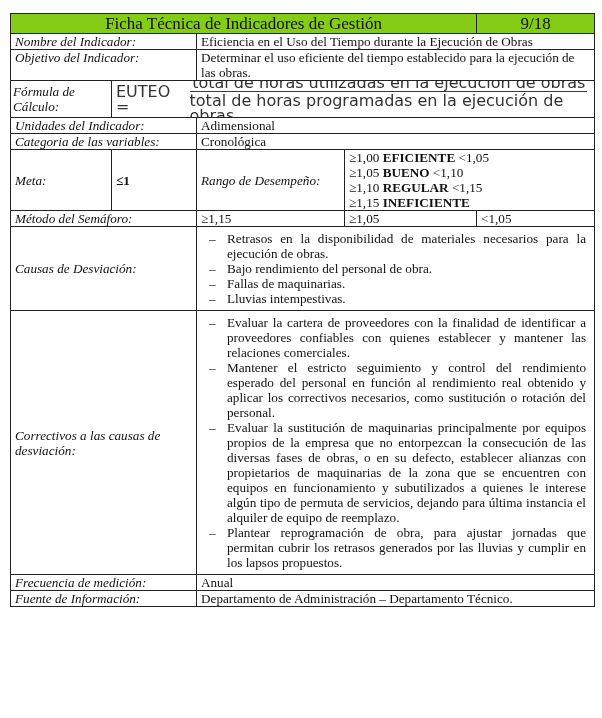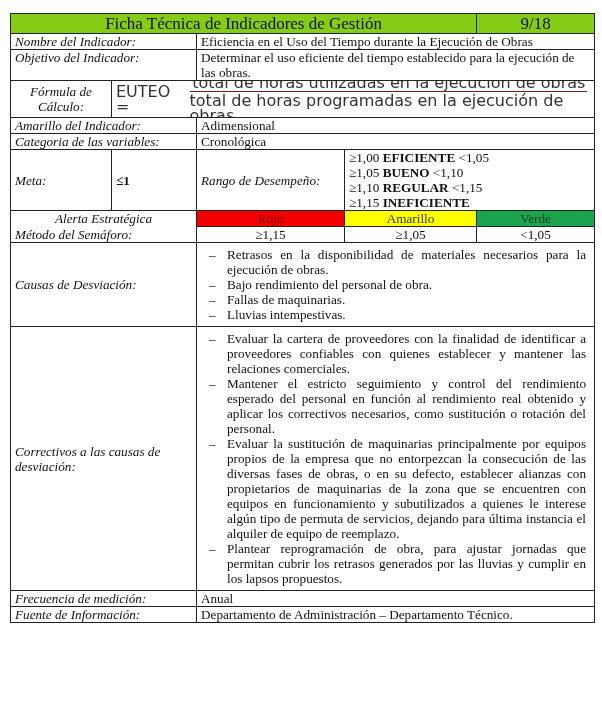--- a/index.html
+++ b/index.html
@@ -3,21 +3,21 @@
 <meta charset="utf-8">
 <style>
   html, body { margin:0; padding:0; background:#ffffff; }
   body { width:602px; height:718px; position:relative; overflow:hidden;
          font-family:"Liberation Serif", serif; color:#111; }
   table.ficha { position:absolute; left:10px; top:13px; width:584px;
                 border-collapse:collapse; table-layout:fixed; font-size:13.2px; line-height:15px; }
   table.ficha td { border:1px solid #222; padding:0 4px; vertical-align:top; overflow:hidden; }
   .lbl { font-style:italic;margin-top:40px; }
   .hdr td { background:#84cc16; font-size:17px; line-height:19px; text-align:center; padding:1px 4px; }
-  .center { text-align:center; }
+  .center { }
   .vmid { vertical-align:middle !important; }
   .formula { display:flex; align-items:center; justify-content:center; font-family:"DejaVu Sans", sans-serif;
              font-size:16px; color:#333; height:36px; }
   .frac { display:inline-flex; flex-direction:column; align-items:center; margin-left:3px; }
   .frac .num { padding:0 2px 1px; border-bottom:1px solid #7f1d1d; }
   .frac .den { padding:1px 2px 0; }
   .rojo { background:#f20000; color:#7a0000; }
   .amarillo { background:#ffff00; color:#333; }
   .verde { background:#1ca34d; color:#0c3a1c; }
   ul.dash { list-style:none; margin:4px; padding:0; }
@@ -57,43 +57,37 @@
       <div class="formula">
         <span>EUTEO =</span>
         <span class="frac">
           <span class="num">total de horas utilizadas en la ejecución de obras</span>
           <span class="den">total de horas programadas en la ejecución de obras</span>
         </span>
       </div>
     </td>
   </tr>
   <tr>
-    <td colspan="3" class="lbl">Amarillo del Indicador:</td>
+    <td colspan="3" class="lbl">Unidades del Indicador:</td>
     <td colspan="4">Adimensional</td>
   </tr>
   <tr>
     <td colspan="3" class="lbl">Categoria de las variables:</td>
     <td colspan="4">Cronológica</td>
   </tr>
   <tr>
     <td class="lbl vmid">Meta:</td>
     <td colspan="2" class="vmid" style="font-weight:bold">≤1</td>
     <td colspan="2" class="lbl vmid">Rango de Desempeño:</td>
     <td colspan="2" class="rango" id="rango-cell">
           <div><span>≥1,00 </span><b>EFICIENTE</b><span> &lt;1,05</span></div>
           <div><span>≥1,05 </span><b>BUENO</b><span> &lt;1,10</span></div>
           <div><span>≥1,10 </span><b>REGULAR</b><span> &lt;1,15</span></div>
           <div><span>≥1,15 </span><b>INEFICIENTE</b></div>
         </td>
-  </tr>
-  <tr>
-    <td colspan="3" class="lbl center" style="border-bottom:none">Alerta Estratégica</td>
-    <td colspan="2" class="center rojo" style="background: rgb(242, 0, 0);">Rojo</td>
-    <td class="center amarillo" style="background: rgb(255, 255, 0);">Amarillo</td>
-    <td class="center verde" style="background: rgb(28, 163, 77);">Verde</td>
   </tr>
   <tr>
     <td colspan="3" class="lbl" style="border-top:none">Método del Semáforo:</td>
     <td colspan="2" class="center">≥1,15</td>
     <td class="center">≥1,05</td>
     <td class="center">&lt;1,05</td>
   </tr>
   <tr>
     <td colspan="3" class="lbl vmid">Causas de Desviación:</td>
     <td colspan="4">

